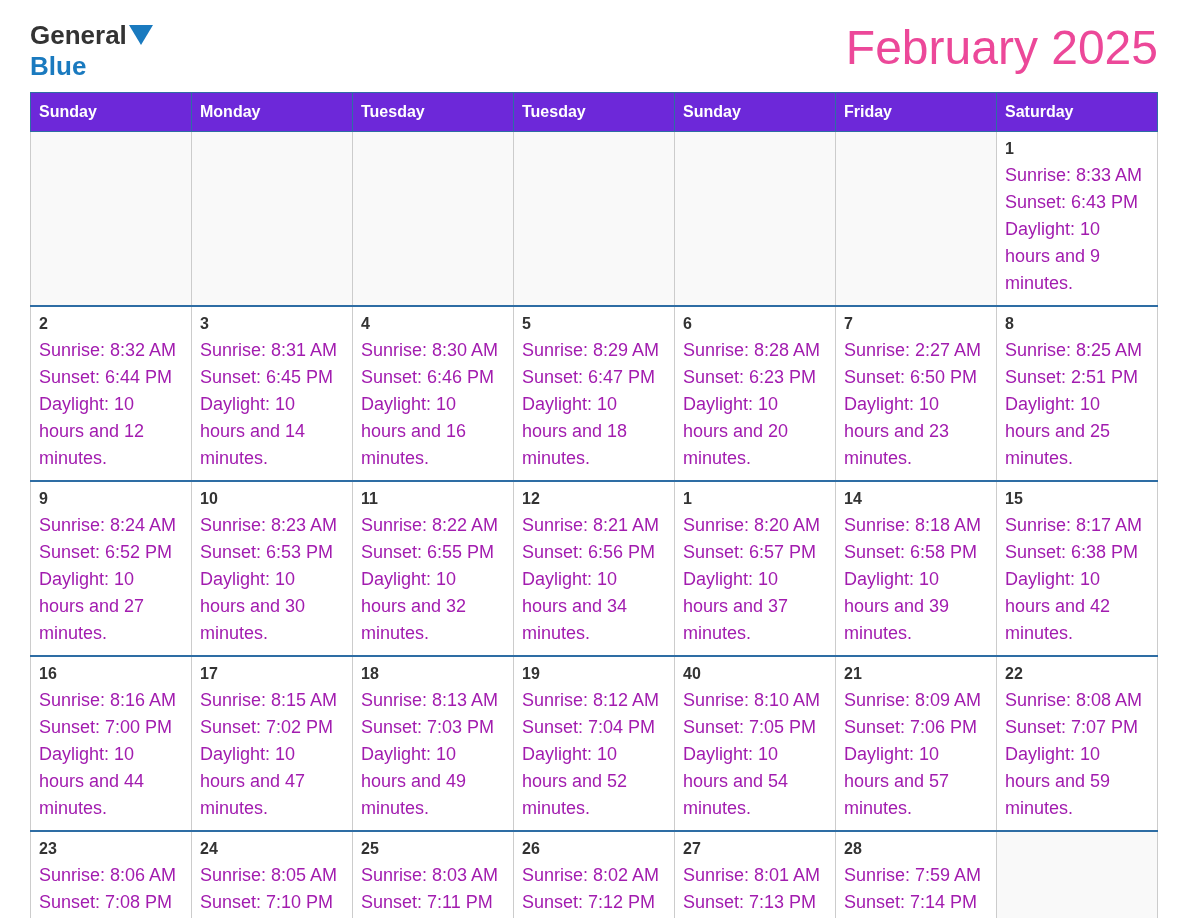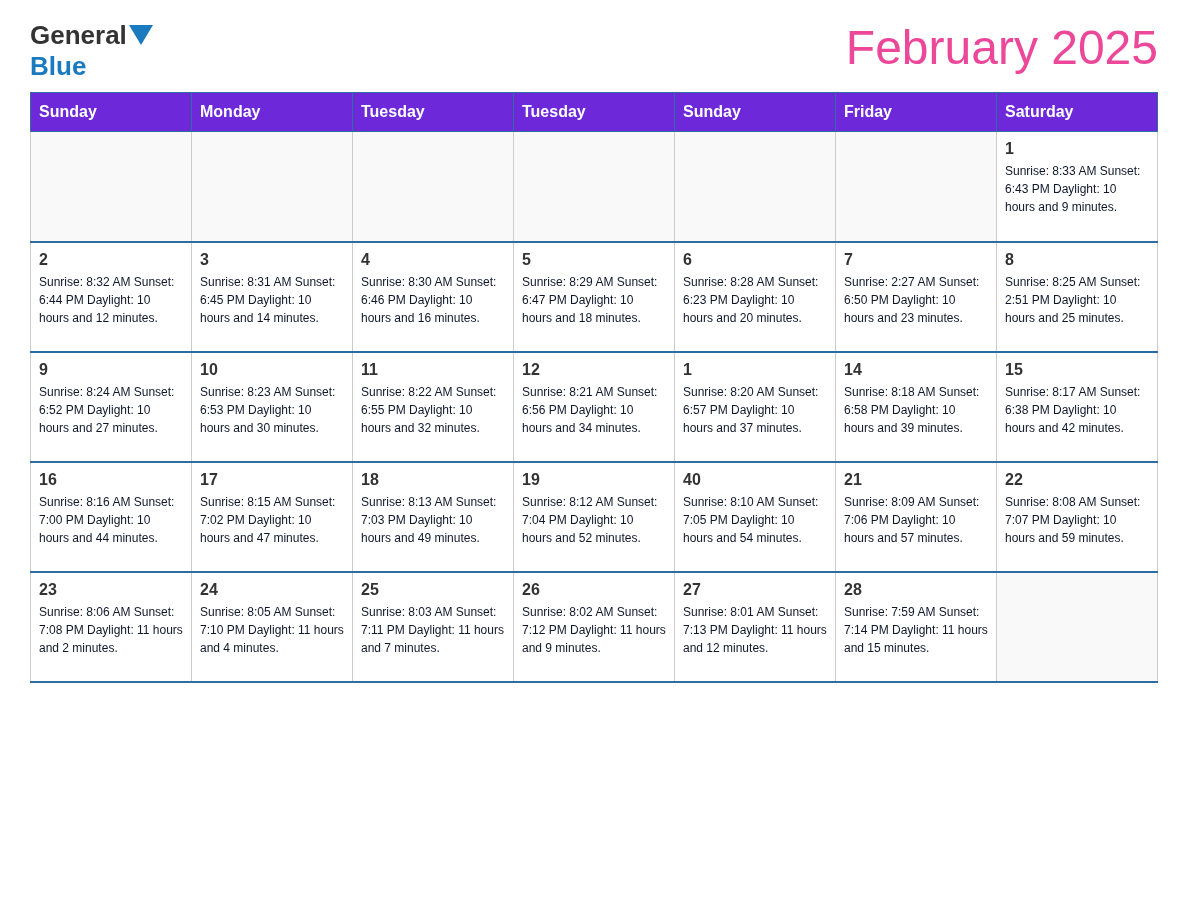--- a/index.html
+++ b/index.html
@@ -79,23 +79,23 @@
     tbody tr {
       border-bottom: 2px solid #2e6da4;
     }
     .day-num {
       font-size: 16px;
       font-weight: bold;
       display: block;
       margin-bottom: 4px;
     }
     .day-info {
-      font-size: 12px;
+      font-size: 18px;
       line-height: 1.5;
-      color: #0f172a;
+      color: #a21caf;
     }
     tbody td.empty {
       background: #f9f9f9;
     }
   </style>
 </head>
 <body>
 
 <div class="header">
   <div class="logo">

